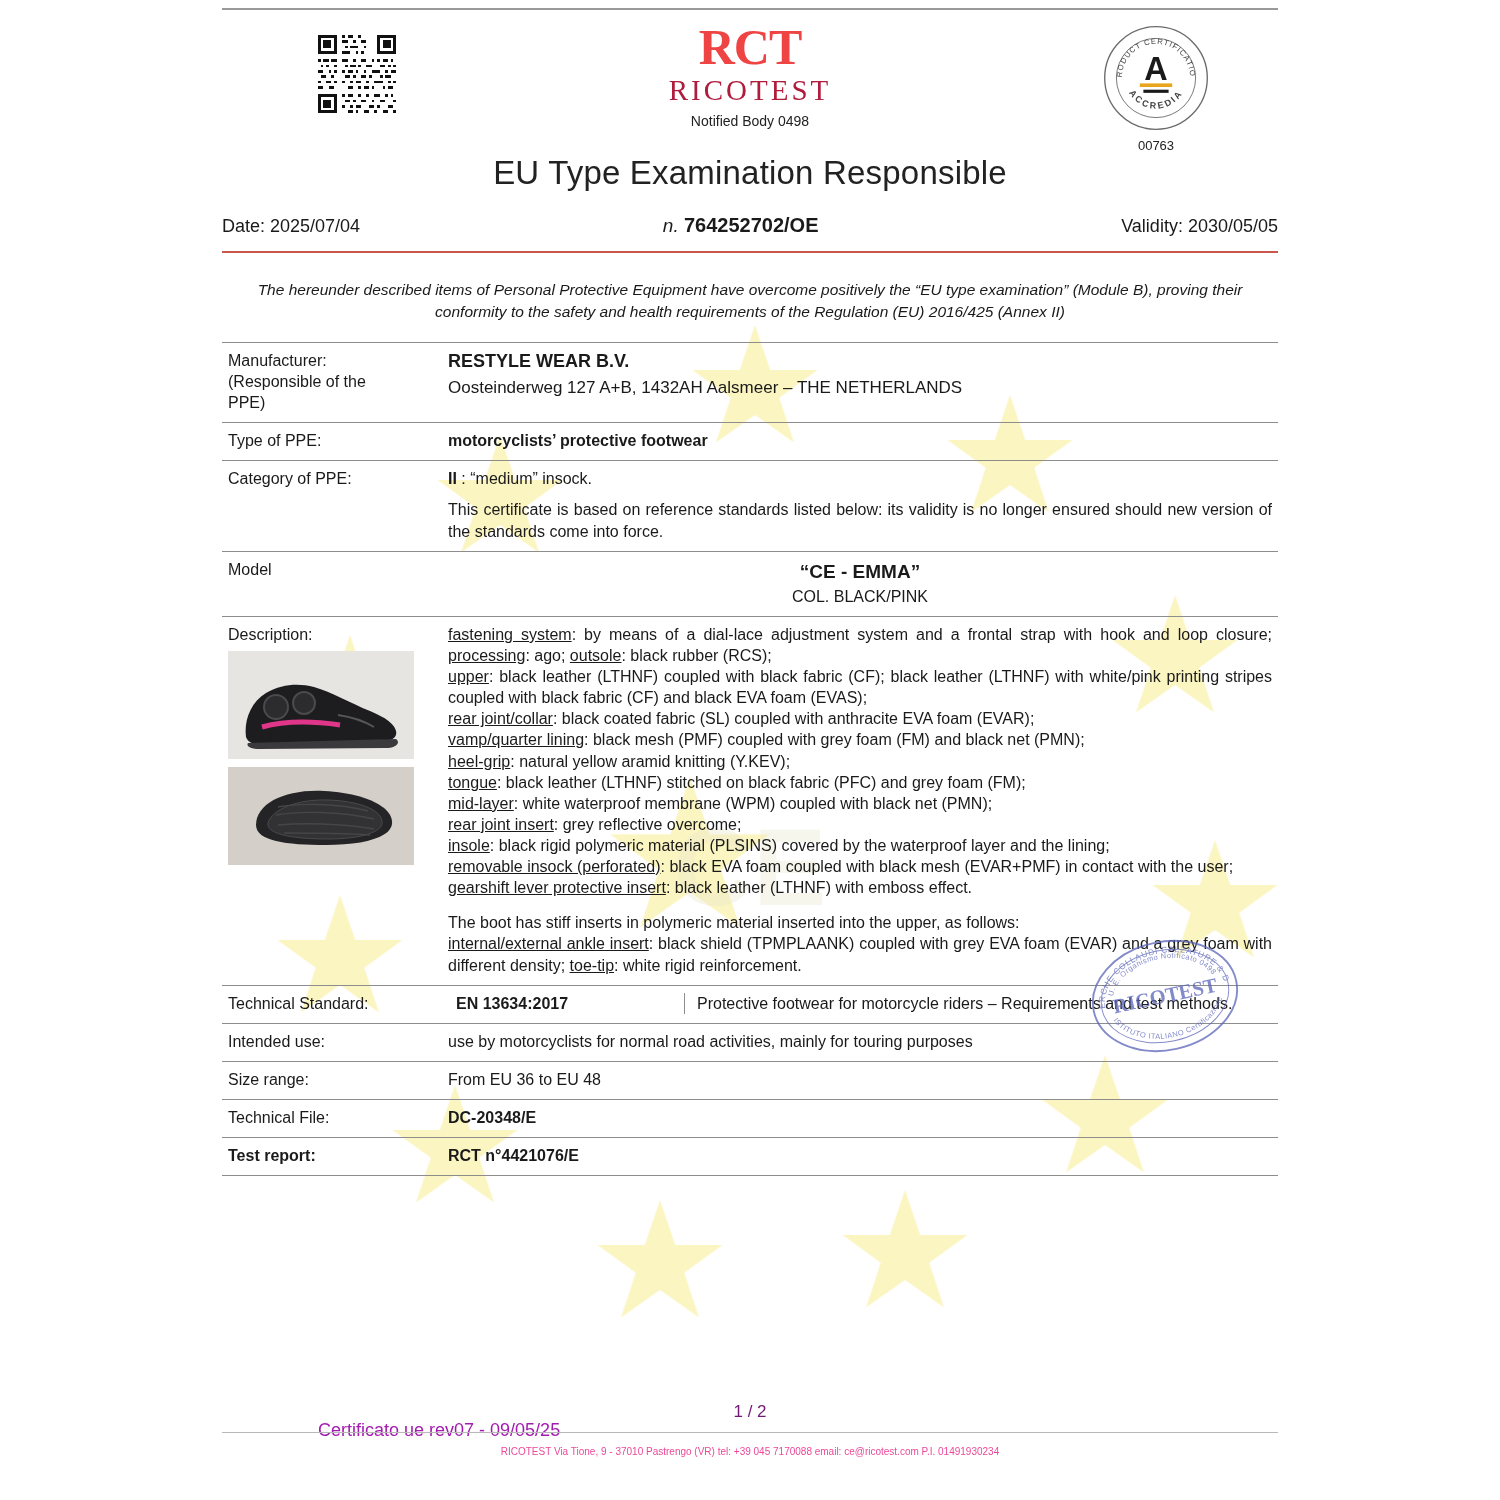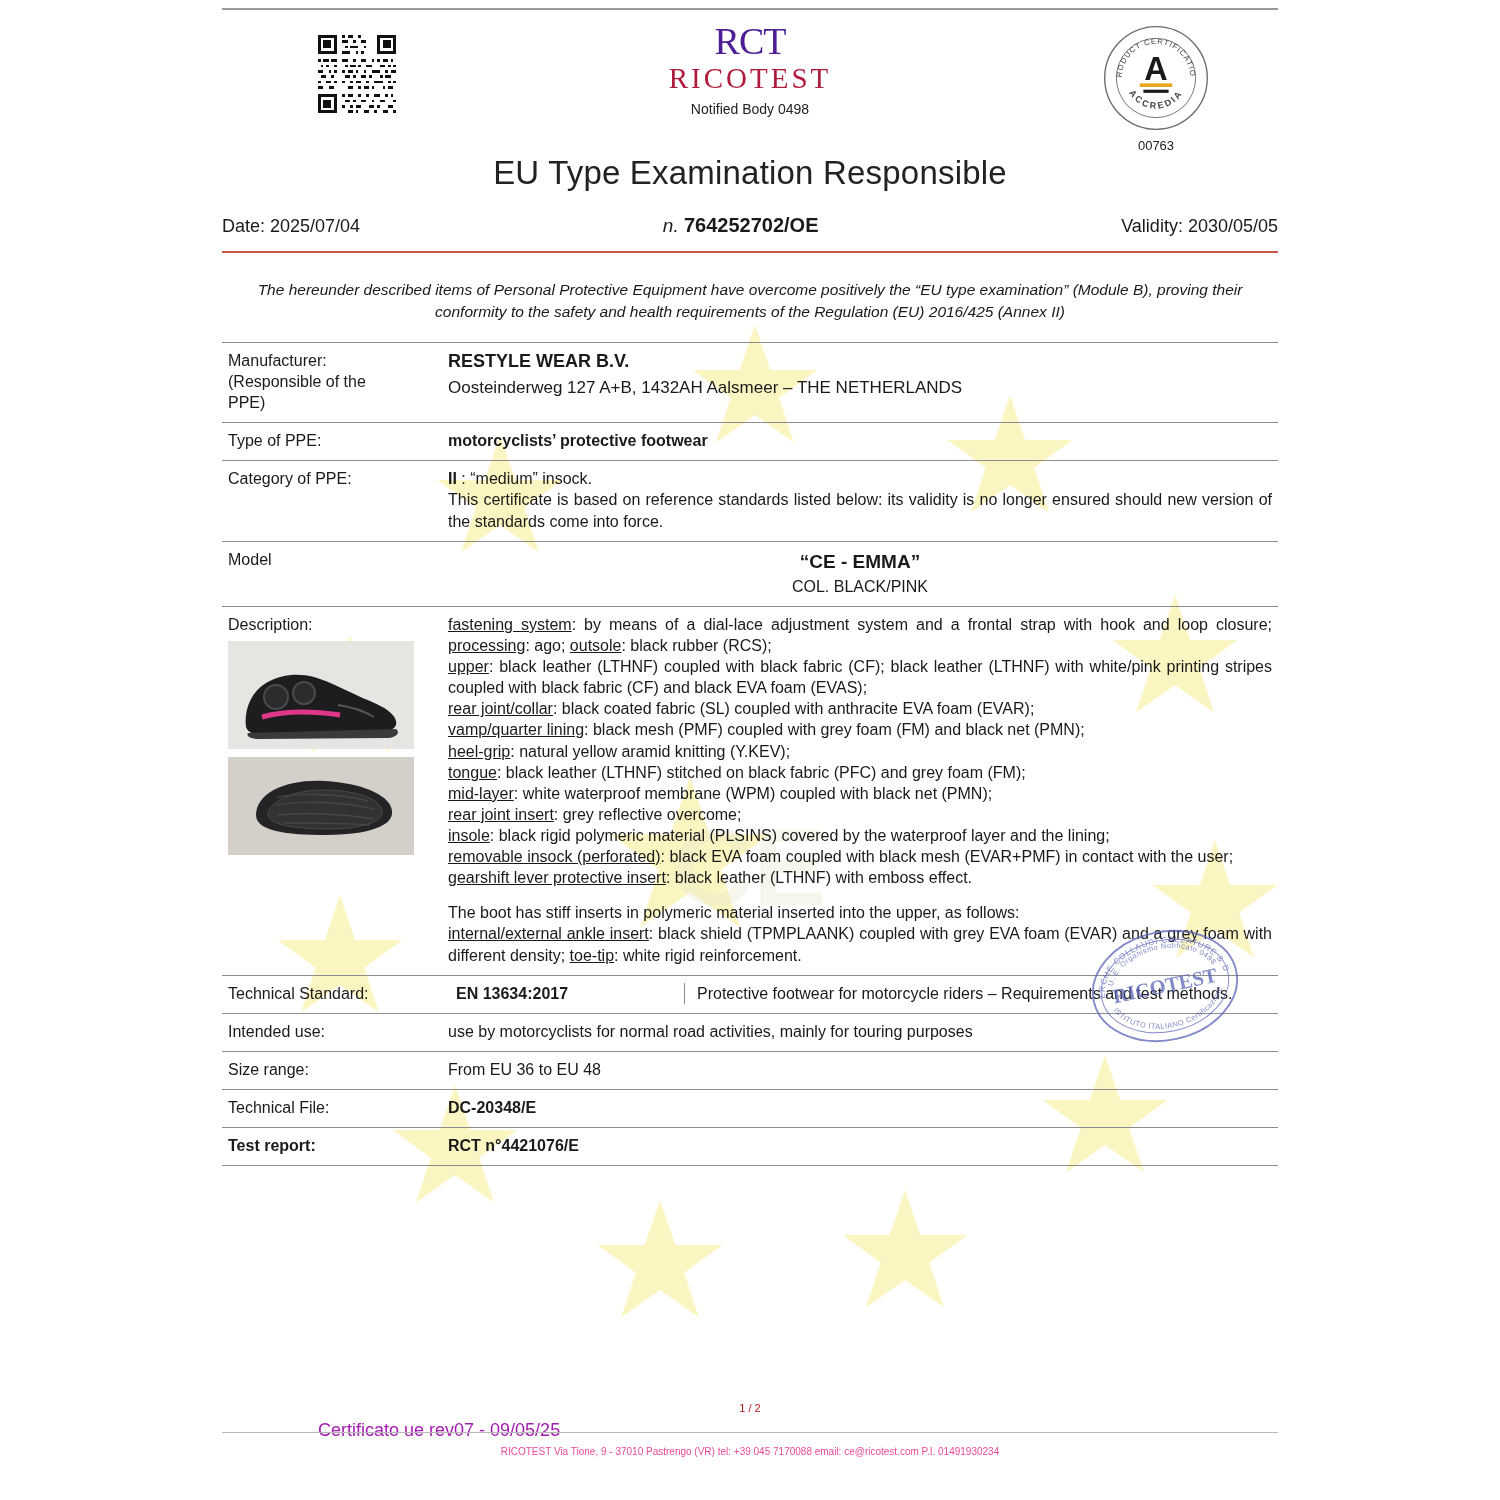--- a/index.html
+++ b/index.html
@@ -48,23 +48,23 @@
     left: 318px; top: 35px;
     width: 78px; height: 78px;
   }
   .logo-block {
     position: absolute;
     left: 0; right: 0; top: 22px;
     text-align: center;
   }
   .rct {
     font-family: "Liberation Serif", serif;
-    font-size: 38px;
-    font-weight: normal;
-    color: #4c1d95;
+    font-size: 50px;
+    font-weight: bold;
+    color: #ef4444;
     letter-spacing: -1px;
     line-height: 1;
   }
   .rct-sub {
     font-family: "Liberation Serif", serif;
     font-size: 29px;
     letter-spacing: 3px;
     color: #b01c3c;
     margin-top: 2px;
   }
@@ -166,22 +166,22 @@
     background: linear-gradient(170deg,#d9d6d1 0%,#cfcbc4 60%,#c3bfb8 100%);
     position: relative; overflow: hidden;
     margin-top: 8px;
   }
 
   
   .pagenum {
     position: absolute;
     left: 0; right: 0; top: 1402px;
     text-align: center;
-    font-size: 11px;
-    color: #b91c1c;
+    font-size: 17px;
+    color: #701a75;
   }
   .foot-rule {
     position: absolute;
     left: 222px; top: 1432px;
     width: 1056px; height: 1px;
     background: #b8b8b8;
   }
   .rev {
     position: absolute;
     left: 318px; top: 1420px;
@@ -416,21 +416,21 @@
 
       <tr>
         <td class="label">Type of PPE:</td>
         <td class="value b">motorcyclists’ protective footwear</td>
       </tr>
 
       <tr>
         <td class="label">Category of PPE:</td>
         <td class="value">
           <div><b>II</b><span> : “medium” insock.</span></div>
-          <div style="text-align:justify;margin-top:0">This certificate is based on reference standards listed below: its validity is no longer ensured should new version of the standards come into force.</div>
+          <div style="text-align:justify;margin-top:10px">This certificate is based on reference standards listed below: its validity is no longer ensured should new version of the standards come into force.</div>
         </td>
       </tr>
 
       <tr>
         <td class="label">Model</td>
         <td class="value center">
           <div class="model-name">“CE - EMMA”</div>
           <div class="model-col">COL. BLACK/PINK</div>
         </td>
       </tr>

